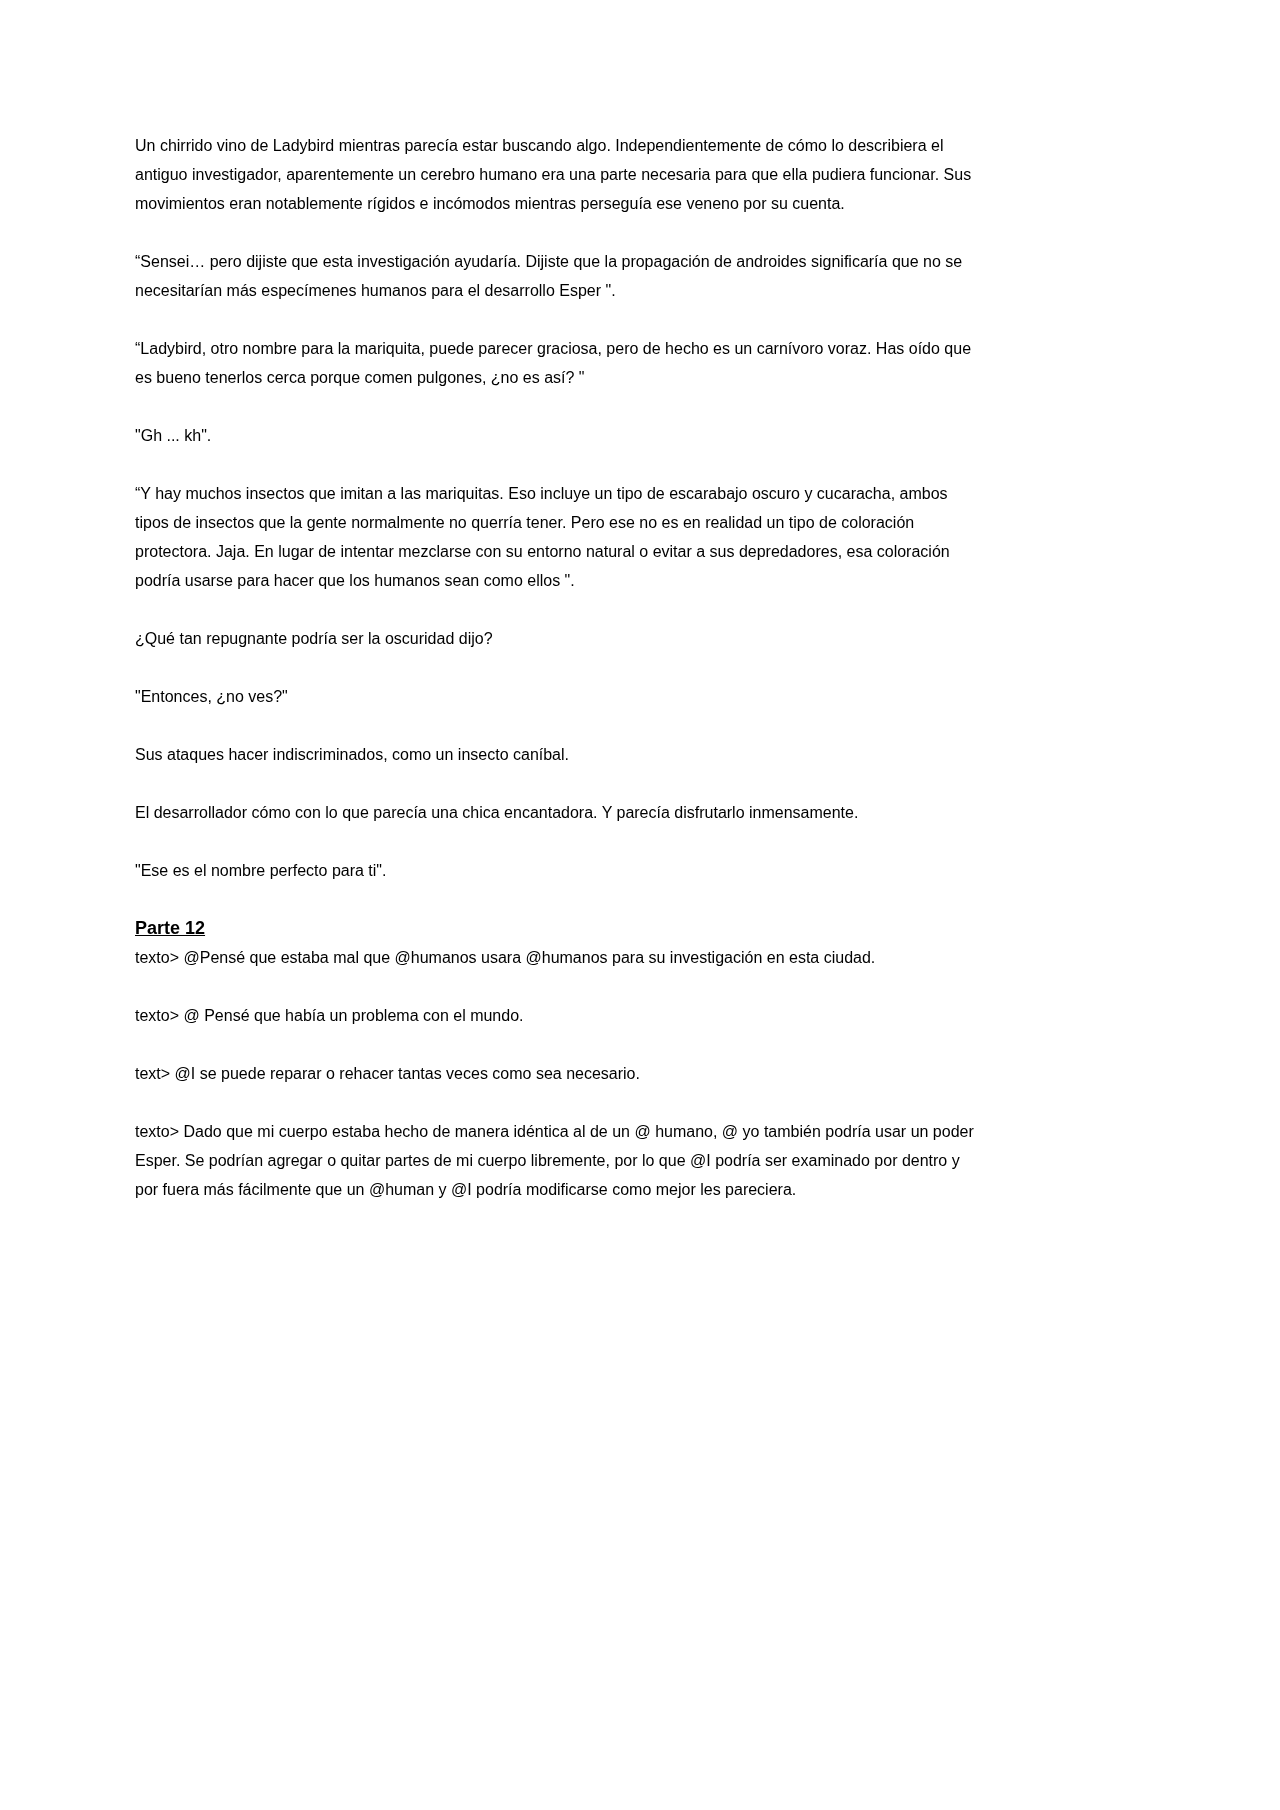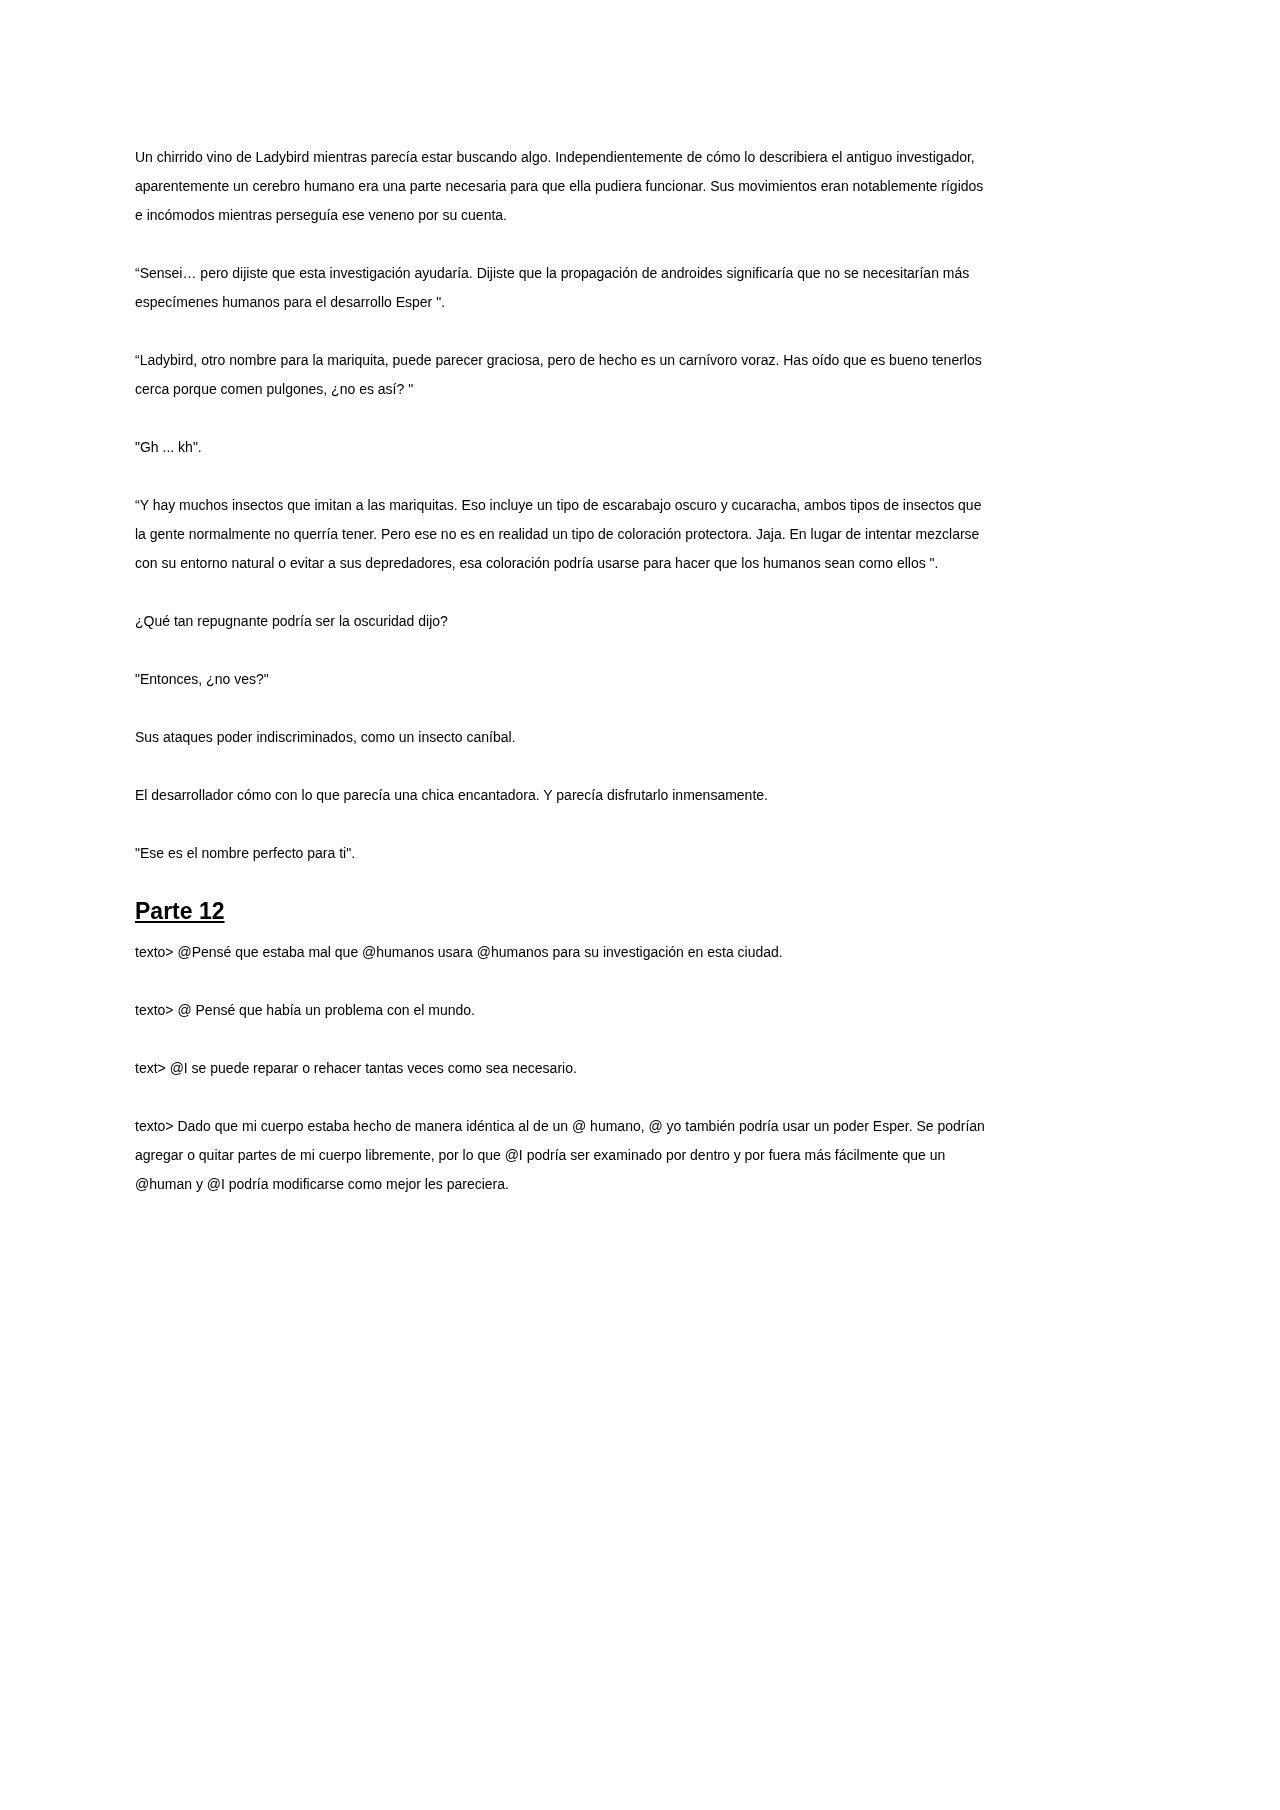--- a/index.html
+++ b/index.html
@@ -13,48 +13,48 @@
     color: #000000;
   }
   .page {
     box-sizing: border-box;
     width: 1280px;
     min-height: 1810px;
     background: #ffffff;
     padding: 131px 295px 120px 135px;
   }
   .para {
-    margin: 12px 0 29px 0;
-    font-size: 14px;
+    margin: 0 0 29px 0;
+    font-size: 16px;
     line-height: 29px;
     font-weight: 400;
     color: #000000;
     white-space: pre-wrap;
   }
   .heading {
     margin: 0;
-    font-size: 23px;
+    font-size: 18px;
     line-height: 29px;
     font-weight: 700;
     text-decoration: underline;
     color: #000000;
   }
 </style>
 </head>
 <body>
 
 <div class="page">
   <p class="para">Un chirrido vino de Ladybird mientras parecía estar buscando algo. Independientemente de cómo lo describiera el antiguo investigador, aparentemente un cerebro humano era una parte necesaria para que ella pudiera funcionar. Sus movimientos eran notablemente rígidos e incómodos mientras perseguía ese veneno por su cuenta.</p>
   <p class="para">“Sensei… pero dijiste que esta investigación ayudaría. Dijiste que la propagación de androides significaría que no se necesitarían más especímenes humanos para el desarrollo Esper ".</p>
   <p class="para">“Ladybird, otro nombre para la mariquita, puede parecer graciosa, pero de hecho es un carnívoro voraz. Has oído que es bueno tenerlos cerca porque comen pulgones, ¿no es así? "</p>
   <p class="para">"Gh ... kh".</p>
   <p class="para">“Y hay muchos insectos que imitan a las mariquitas. Eso incluye un tipo de escarabajo oscuro y cucaracha, ambos tipos de insectos que la gente normalmente no querría tener. Pero ese no es en realidad un tipo de coloración protectora. Jaja. En lugar de intentar mezclarse con su entorno natural o evitar a sus depredadores, esa coloración podría usarse para hacer que los humanos sean como ellos ".</p>
   <p class="para">¿Qué tan repugnante podría ser la oscuridad dijo?</p>
   <p class="para">"Entonces, ¿no ves?"</p>
-  <p class="para">Sus ataques poder indiscriminados, como un insecto caníbal.</p>
+  <p class="para">Sus ataques hacer indiscriminados, como un insecto caníbal.</p>
   <p class="para">El desarrollador cómo con lo que parecía una chica encantadora. Y parecía disfrutarlo inmensamente.</p>
   <p class="para">"Ese es el nombre perfecto para ti".</p>
 
   <h2 class="heading">Parte 12</h2>
 
   <p class="para">texto&gt; @Pensé que estaba mal que @humanos usara @humanos para su investigación en esta ciudad.</p>
   <p class="para">texto&gt; @ Pensé que había un problema con el mundo.</p>
   <p class="para">text&gt; @I se puede reparar o rehacer tantas veces como sea necesario.</p>
   <p class="para">texto&gt; Dado que mi cuerpo estaba hecho de manera idéntica al de un @ humano, @ yo también podría usar un poder Esper. Se podrían agregar o quitar partes de mi cuerpo libremente, por lo que @I podría ser examinado por dentro y por fuera más fácilmente que un @human y @I podría modificarse como mejor les pareciera.</p>
 </div>

